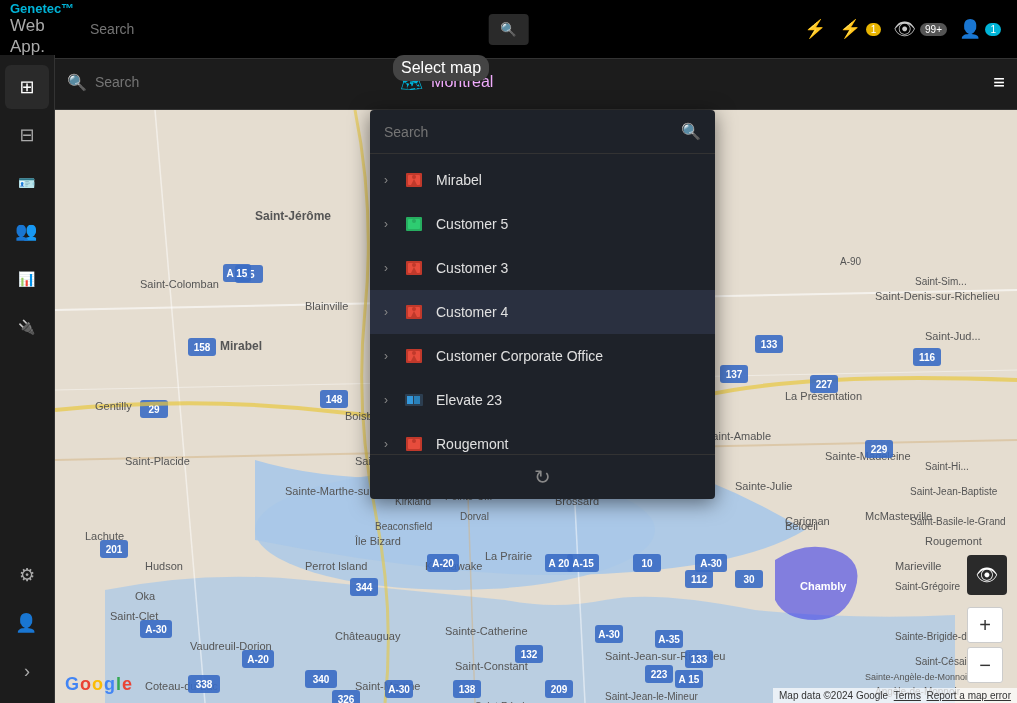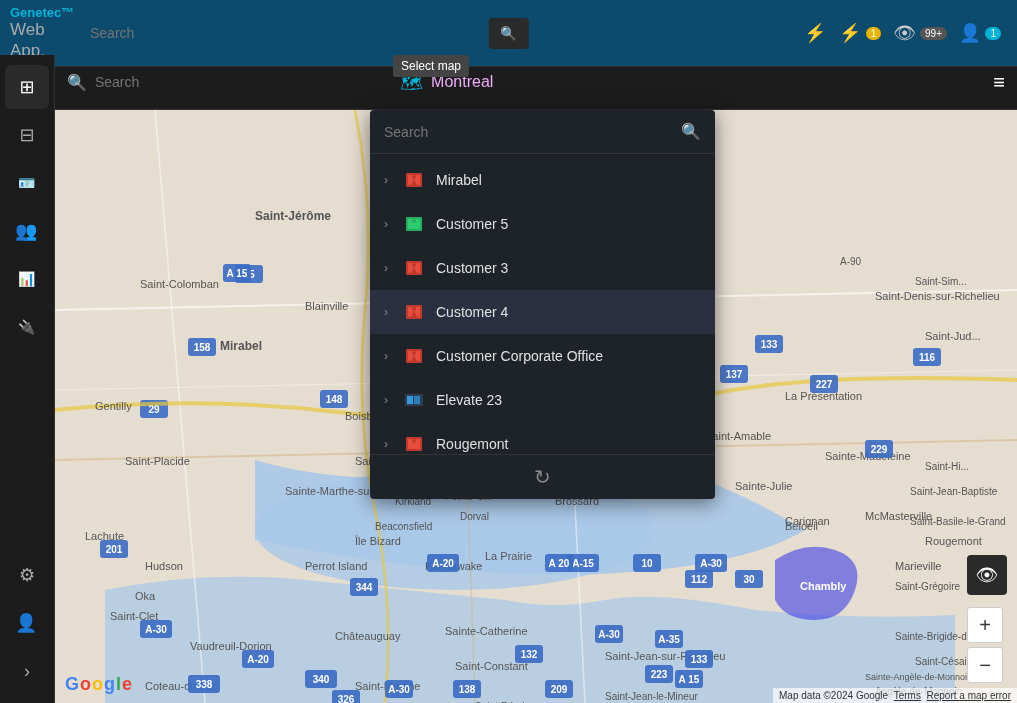--- a/index.html
+++ b/index.html
@@ -1,21 +1,21 @@
 <!DOCTYPE html>
 <html><head>
   <meta charset="utf-8">
   <style>
     * { margin: 0; padding: 0; box-sizing: border-box; }
     body { width: 1017px; height: 703px; overflow: hidden; font-family: 'Segoe UI', Arial, sans-serif; background: #1a1a1a; }
 
     
     .topbar {
-      position: absolute; top: 0; left: 0; right: 0; height: 67px;
-      background: #0c4a6e; display: flex; align-items: center; z-index: 100;
+      position: absolute; top: 0; left: 0; right: 0; height: 59px;
+      background: #000000; display: flex; align-items: center; z-index: 100;
       border-bottom: 1px solid #333;
     }
     .topbar-logo {
       width: 80px; padding: 0 10px; color: #fff; font-size: 11px; line-height: 1.2;
     }
     .topbar-logo .brand { font-size: 13px; font-weight: bold; color: #00b4d8; }
     .topbar-search {
       flex: 1; max-width: 320px; margin-left: 10px;
       display: flex; align-items: center;
     }
@@ -79,22 +79,22 @@
     }
 
     
     .dropdown-panel {
       position: absolute; top: 110px; left: 370px; width: 345px;
       background: #1e2229; border-radius: 4px; z-index: 200;
       box-shadow: 0 4px 20px rgba(0,0,0,0.5);
     }
     .dropdown-tooltip {
       position: absolute; top: 55px; left: 393px;
-      background: #444; color: #fff; font-size: 12px;
-      padding: 4px 8px; border-radius: 3px; z-index: 300; white-space: nowrap;
+      background: #444; color: #fff; font-size: 16px;
+      padding: 4px 8px; border-radius: 11px; z-index: 300; white-space: nowrap;
     }
     .dropdown-search {
       display: flex; align-items: center; padding: 12px 14px; gap: 8px;
       border-bottom: 1px solid #333;
     }
     .dropdown-search input {
       background: transparent; border: none; color: #ccc; font-size: 14px;
       outline: none; flex: 1;
     }
     .dropdown-list { padding: 4px 0; max-height: 300px; overflow-y: auto; }

